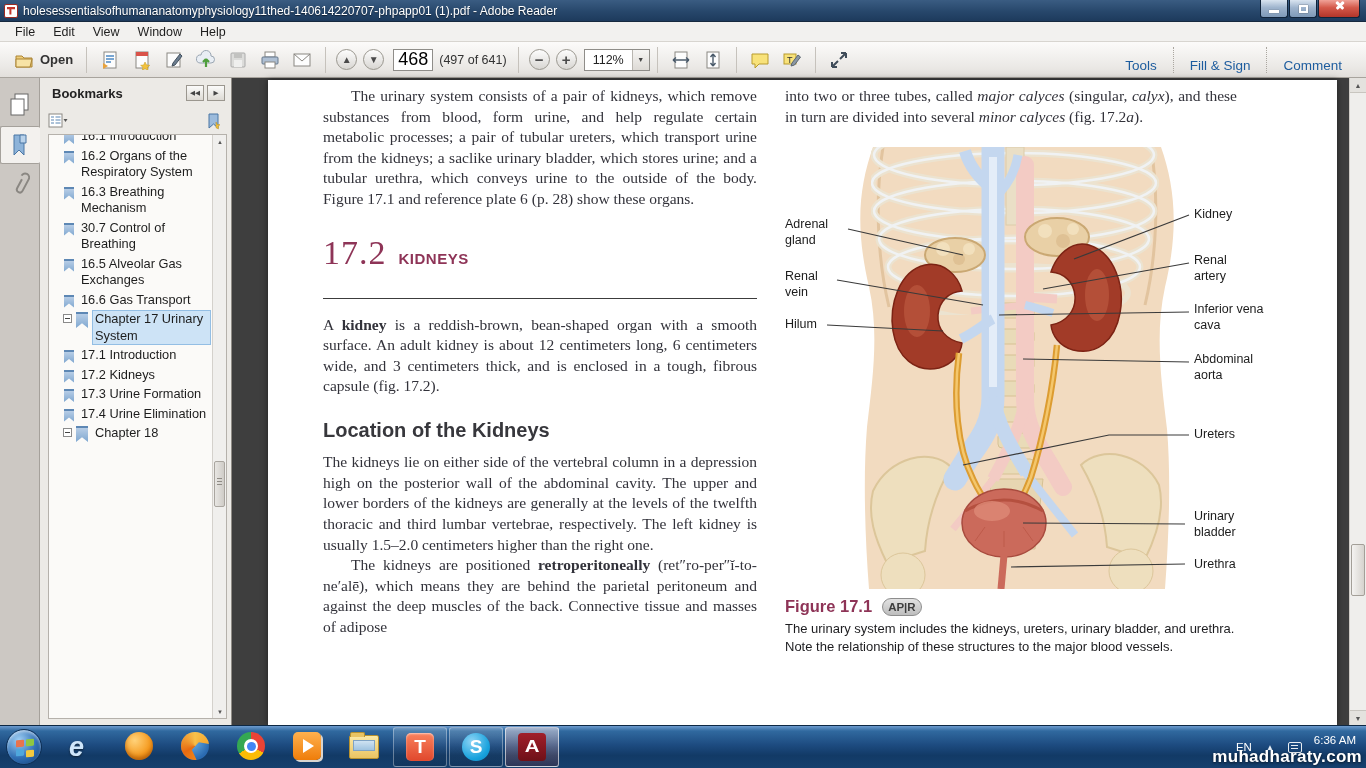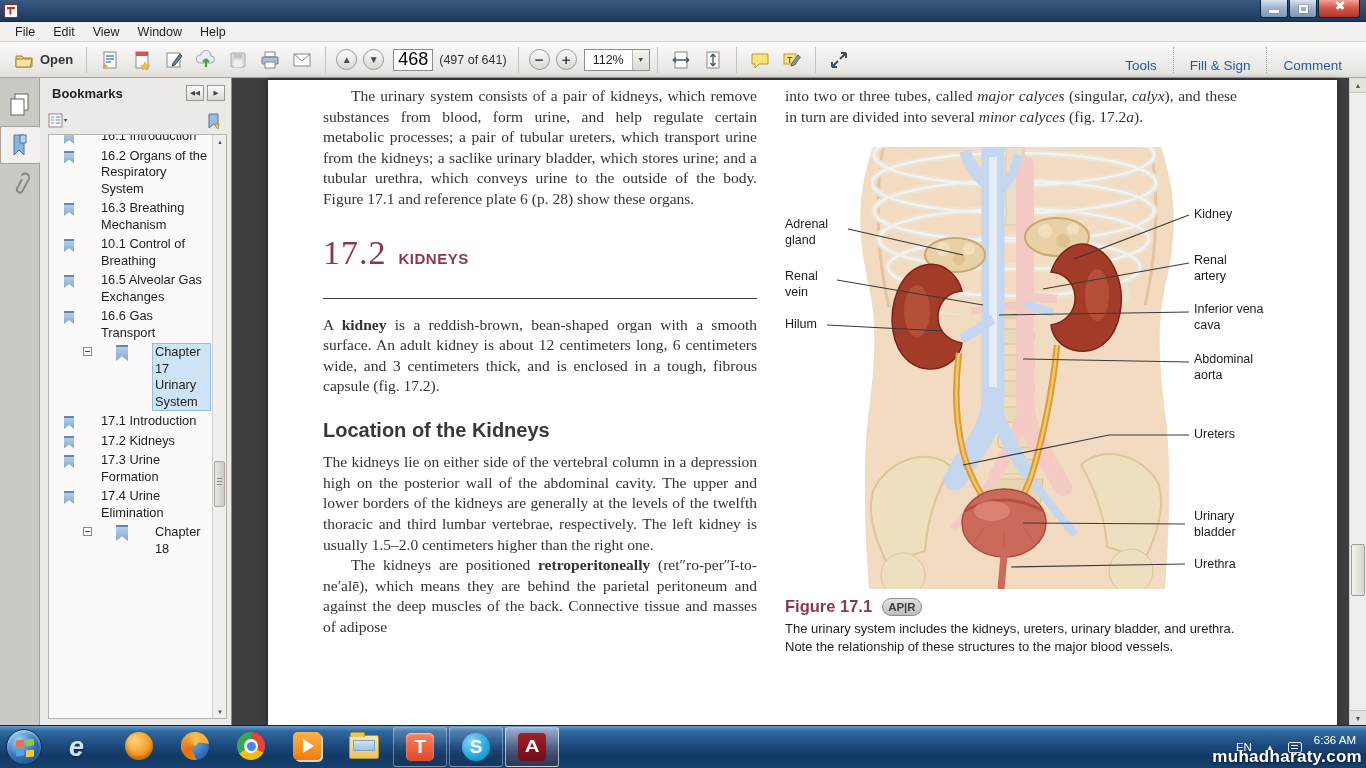--- a/index.html
+++ b/index.html
@@ -49,21 +49,21 @@
   .nav-icon.active { background:#f3f1ee; border:1px solid #a5a19b; border-right:none; width:40px; }
 
   
   .bm-panel { width:192px; background:#eceae6; border-right:1px solid #8f8b85; display:flex; flex-direction:column; }
   .bm-header { height:30px; display:flex; align-items:center; padding:0 6px 0 12px; }
   .bm-title { font-weight:bold; font-size:13px; color:#222; flex:1; }
   .bm-hbtn { width:18px; height:16px; border:1px solid #9b978f; background:linear-gradient(#fbfbfa,#dddad4); font-size:6.5px; color:#444; display:flex; align-items:center; justify-content:center; margin-left:3px; }
   .bm-subbar { height:26px; display:flex; align-items:center; padding:0 8px; }
   .bm-tree-wrap { flex:1; margin:0 4px 6px 8px; border:1px solid #b5b1ab; background:#fbfaf8; position:relative; overflow:hidden; }
   .bm-tree { position:absolute; top:-10px; left:4px; right:16px; }
-  .bm-item { display:flex; font-size:12.8px; color:#1d1d1d; line-height:16.5px; margin:3px 0; align-items:flex-start;gap:20px; }
+  .bm-item { display:flex; font-size:12.8px; color:#1d1d1d; line-height:16.5px; margin:3px 0; align-items:flex-start; }
   .bm-item .ind { flex:0 0 26px; display:flex; justify-content:flex-end; padding-top:2px; }
   .bm-item.chapter .ind { flex:0 0 10px; }
   .minusbox { width:9px; height:9px; border:1px solid #8a8a8a; background:#fff; position:relative; margin:3px 4px 0 0; flex:0 0 auto; }
   .minusbox::before { content:""; position:absolute; left:1px; right:1px; top:3px; height:1px; background:#444; }
   .ribbon { width:10px; height:13px; background:linear-gradient(#b7cde6,#7fa7d0); border-top:2px solid #5d87b4; clip-path:polygon(0 0,100% 0,100% 100%,50% 70%,0 100%); margin:1px 5px 0 0; flex:0 0 auto; }
   .ribbon.big { width:12px; height:16px; }
   .bm-label { flex:1; padding:0 2px; }
   .bm-item.selected .bm-label { background:#cde3f6; outline:1px solid #93bee4; }
   .bm-scroll { position:absolute; top:0; right:0; width:14px; bottom:0; background:#f0efed; border-left:1px solid #d4d1cc; }
   .bm-scroll .arr { position:absolute; left:0; width:14px; height:13px; font-size:6px; color:#555; display:flex; align-items:center; justify-content:center; }
@@ -142,20 +142,21 @@
   
   .doc-sheet { fill:#fdfdfd; stroke:#8a8782; stroke-width:1; }
 </style>
 </head>
 <body>
 
 <div class="screen">
 
   <div class="titlebar">
     <span class="app-icon"></span>
+    <span class="title-text">holesessentialsofhumananatomyphysiology11thed-140614220707-phpapp01 (1).pdf - Adobe Reader</span>
     <div class="win-controls">
       <div class="win-btn">
           <span class="bar"></span>
         </div>
       <div class="win-btn">
           <span class="box"></span>
         </div>
       <div class="win-btn close">
           <span class="x1"></span>
           <span class="x2"></span>
@@ -348,21 +349,21 @@
           <div class="bm-item">
               <span class="ind">
                 <span class="ribbon"></span>
               </span>
               <span class="bm-label">16.3 Breathing Mechanism</span>
             </div>
           <div class="bm-item">
               <span class="ind">
                 <span class="ribbon"></span>
               </span>
-              <span class="bm-label">10.1 Control of Breathing</span>
+              <span class="bm-label">30.7 Control of Breathing</span>
             </div>
           <div class="bm-item">
               <span class="ind">
                 <span class="ribbon"></span>
               </span>
               <span class="bm-label">16.5 Alveolar Gas Exchanges</span>
             </div>
           <div class="bm-item">
               <span class="ind">
                 <span class="ribbon"></span>

